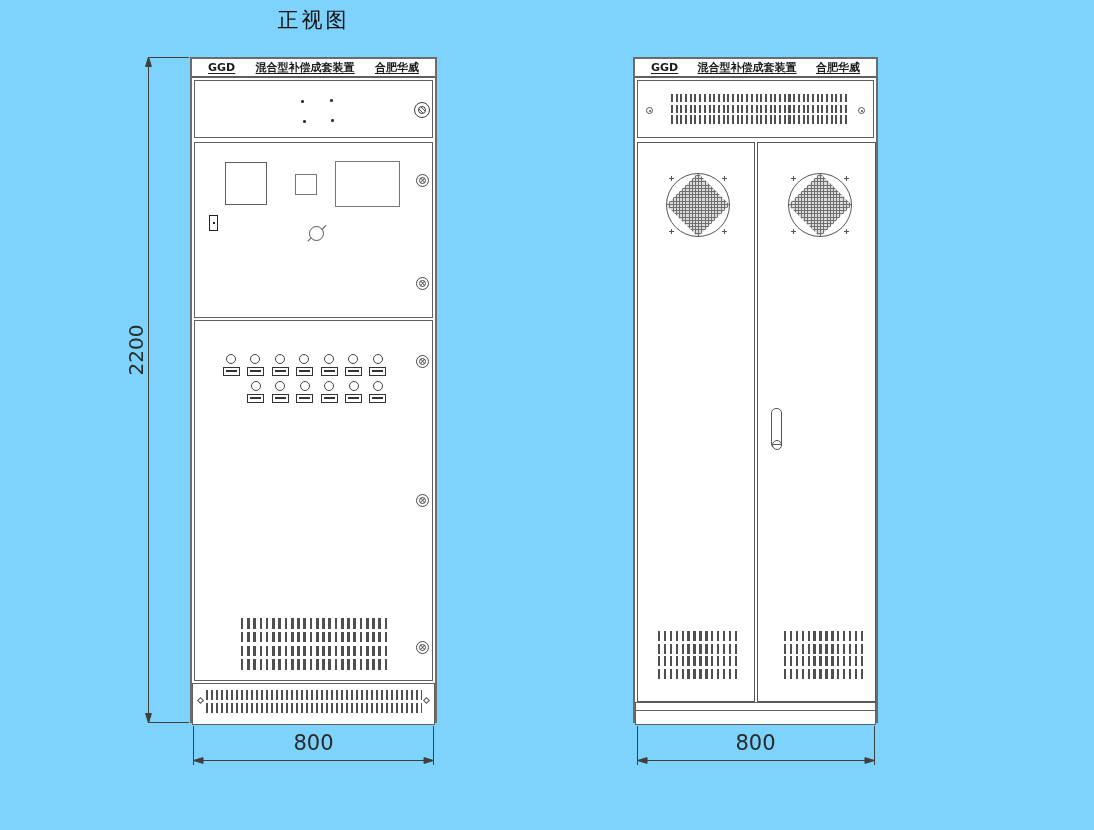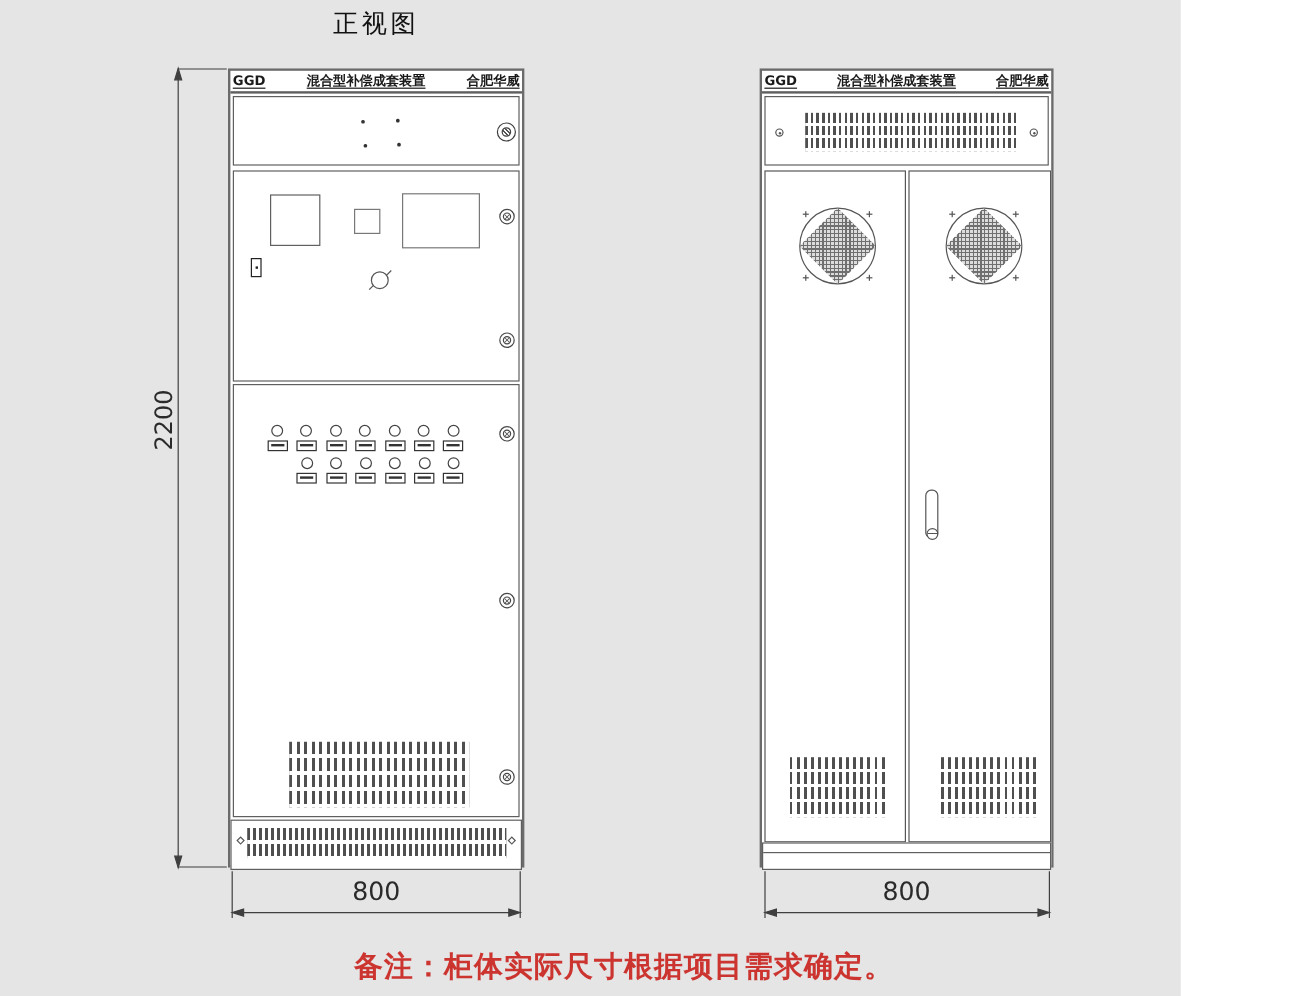--- a/index.html
+++ b/index.html
@@ -1,29 +1,29 @@
 <!DOCTYPE html>
 <html><head>
 <meta charset="utf-8">
 <style>
   * { margin:0; padding:0; box-sizing:border-box; }
   html,body { background:#ffffff; }
   body { font-family:"DejaVu Sans","Liberation Sans",sans-serif; color:#1a1a1a; }
-  #canvas { position:relative; width:984px; height:830px; background:#e5e5e5; overflow:hidden; }
+  #canvas { position:relative; width:1094px; height:830px; background:#7dd3fc; overflow:hidden; }
 
   .title { position:absolute; text-align:center; font-size:21px; letter-spacing:3px; color:#111; }
 
   
   .cabinet { position:absolute; border:2px solid #6b6b6b; background:#fff; }
   .section { position:absolute; border:1px solid #5f5f5f; background:#fff; }
 
   
   .np { position:absolute; left:0; right:0; top:0; height:19px;
         border-bottom:2px solid #5f5f5f; display:flex; align-items:center;
-        justify-content:space-between; padding:0 2px; font-size:11px; font-weight:bold; }
+        justify-content:space-between; padding:0 16px; font-size:11px; font-weight:bold; }
   .np span { text-decoration:underline; text-underline-offset:2px; white-space:nowrap; }
 
   
   .screw { position:absolute; width:13px; height:13px; border:1px solid #474747; border-radius:50%; }
   .screw::before { content:""; position:absolute; inset:2px; border:1px solid #474747; border-radius:50%; }
   .screw::after { content:"×"; position:absolute; left:0; top:0; width:100%; height:100%;
                   font-size:8px; line-height:12px; text-align:center; color:#474747; }
   .screw-sm { position:absolute; width:7px; height:7px; border:1px solid #555; border-radius:50%; }
   .screw-sm::before { content:""; position:absolute; left:2px; top:2px; width:2px; height:2px;
                       background:#555; border-radius:50%; }
@@ -241,14 +241,13 @@
       <line x1="640" y1="760.5" x2="872" y2="760.5"></line>
       <polygon points="637.5,760.5 647,757.6 647,763.4"></polygon>
       <polygon points="874.5,760.5 865,757.6 865,763.4"></polygon>
     </g>
   </svg>
 
   <div class="dim dim-v" style="left:96px; top:338px; width:80px; height:24px;">2200</div>
   <div class="dim" style="left:193px; top:731px; width:241px;">800</div>
   <div class="dim" style="left:637px; top:731px; width:237px;">800</div>
 
-  <div class="note" style="left:0; top:789px; width:1040px;">备注：柜体实际尺寸根据项目需求确定。</div>
 </div>
 
 </body></html>

